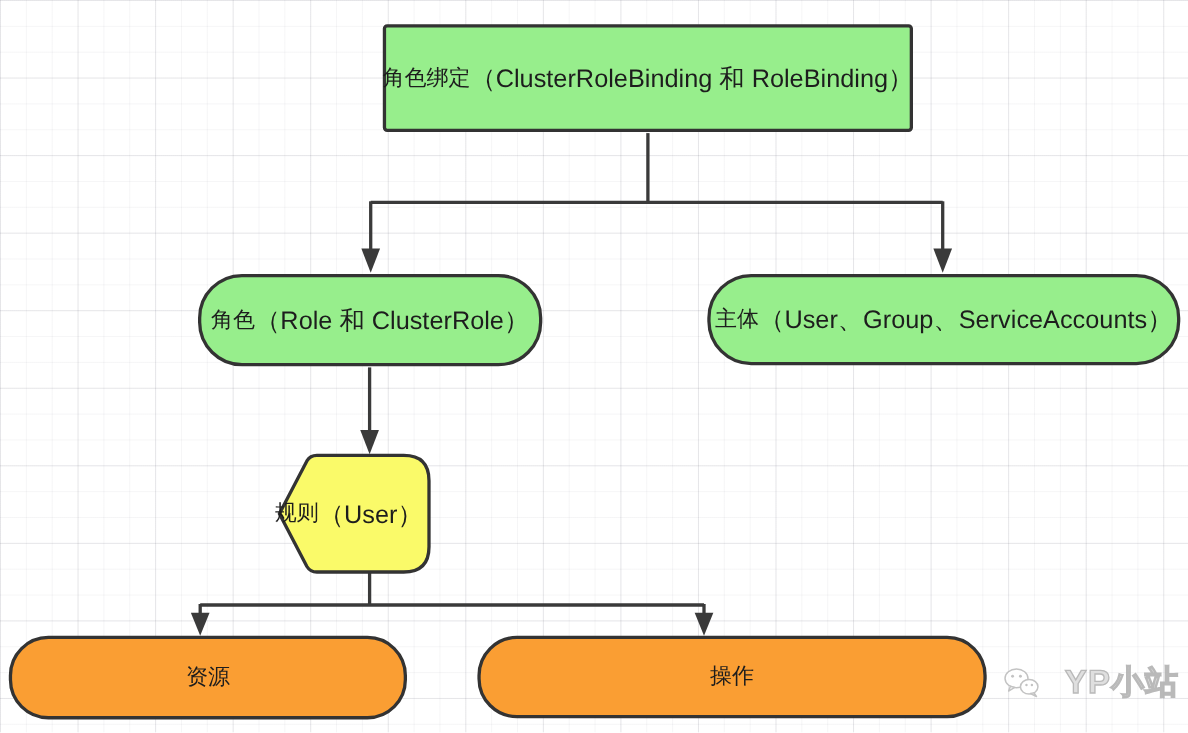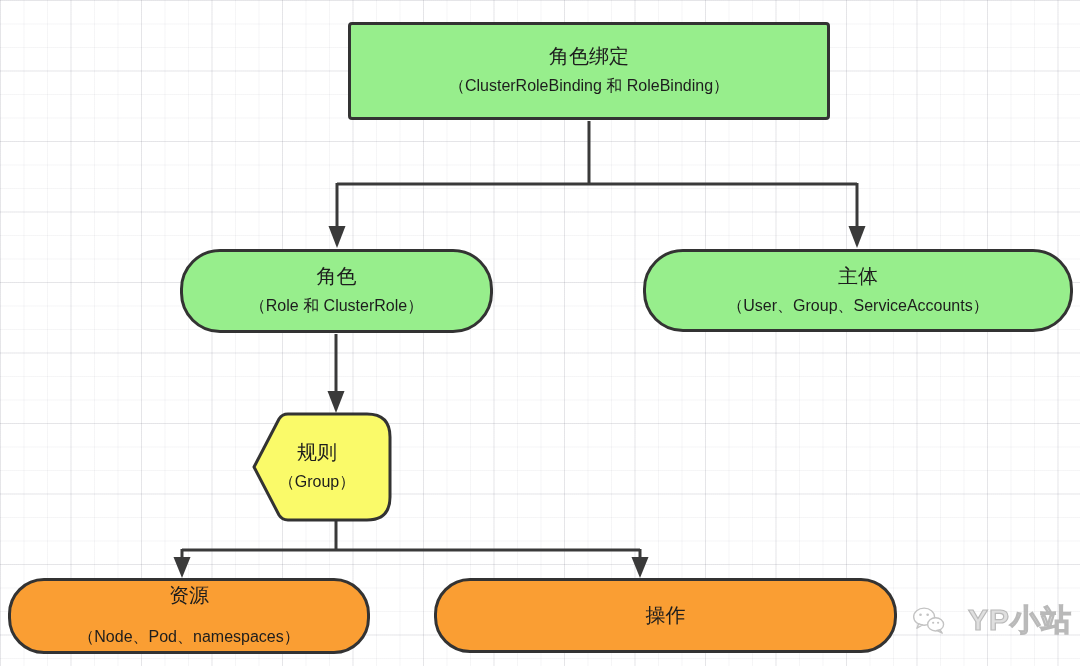--- a/index.html
+++ b/index.html
@@ -17,25 +17,25 @@
       linear-gradient(to right, rgba(120,120,135,0.07) 1px, transparent 1px),
       linear-gradient(to bottom, rgba(120,120,135,0.07) 1px, transparent 1px);
     background-size: 70.5px 70.5px, 70.5px 70.5px, 23.5px 23.5px, 23.5px 23.5px;
   }
   svg.connectors {
     position: absolute; left: 0; top: 0; width: 1080px; height: 666px;
     pointer-events: none;
   }
   .node {
     position: absolute; box-sizing: border-box;
-    display: flex; flex-direction: column; align-items: center; justify-content: center;
+    display: flex; align-items: center; justify-content: center;
     border: 3px solid #333333; color: #1d1d1d; text-align: center;
   }
   .node .title    { font-size: 20px; line-height: 29px; white-space: nowrap; }
-  .node .subtitle { font-size: 16px; line-height: 29px; white-space: nowrap; }
+  .node .subtitle { font-size: 23px; line-height: 29px; white-space: nowrap; }
   .green  { background: #97ee8c; }
   .orange { background: #fa9e33; gap: 12px; }
   #node-role-binding { left: 348px; top: 22px;  width: 482px; height: 98px; border-radius: 4px;  }
   #node-role         { left: 180px; top: 249px; width: 313px; height: 84px; border-radius: 40px; }
   #node-subject      { left: 643px; top: 249px; width: 430px; height: 83px; border-radius: 40px; }
   #node-resource     { left: 8px;   top: 578px; width: 362px; height: 76px; border-radius: 36px; }
   #node-operation    { left: 434px; top: 578px; width: 463px; height: 75px; border-radius: 36px; align-items: center; }
   #rule-shape {
     position: absolute; left: 250px; top: 410px; width: 146px; height: 114px;
     pointer-events: none;
@@ -92,26 +92,25 @@
   <div class="node green" id="node-subject">
     <div class="title">主体</div>
     <div class="subtitle">（User、Group、ServiceAccounts）</div>
   </div>
 
   <svg id="rule-shape" viewBox="0 0 146 114" xmlns="http://www.w3.org/2000/svg">
     <path d="M4 57 L29 9 Q32 4 38 4 L117 4 Q140 4 140 27 L140 87 Q140 110 117 110 L38 110 Q32 110 29 105 Z" fill="#fafa69" stroke="#333333" stroke-width="3" stroke-linejoin="round"></path>
   </svg>
   <div class="node" id="node-rule">
     <div class="title">规则</div>
-    <div class="subtitle">（Group）</div>
+    <div class="subtitle">（User）</div>
   </div>
 
   <div class="node orange" id="node-resource">
     <div class="title">资源</div>
-    <div class="subtitle">（Node、Pod、namespaces）</div>
   </div>
 
   <div class="node orange" id="node-operation">
     <div class="title">操作</div>
   </div>
 
   <div class="watermark">
     <svg width="54" height="48" viewBox="0 0 60 52" xmlns="http://www.w3.org/2000/svg">
       <g stroke="#bdbdbd" stroke-width="2.5" fill="#ffffff">
         <ellipse cx="22" cy="20" rx="19" ry="15.5"></ellipse>

